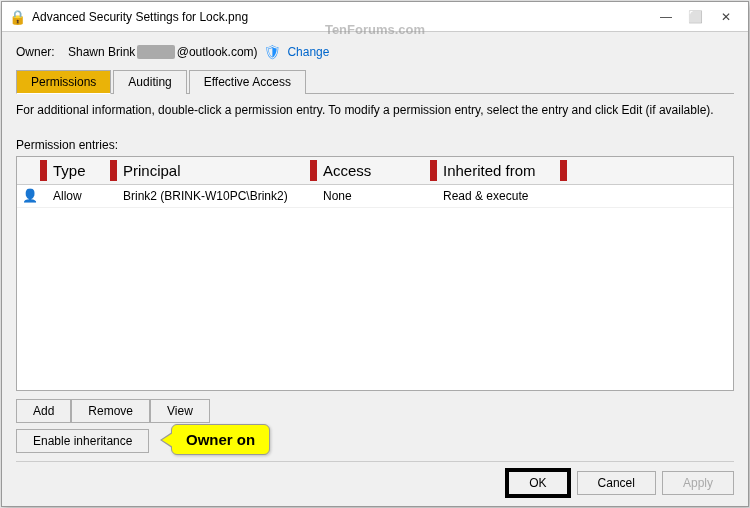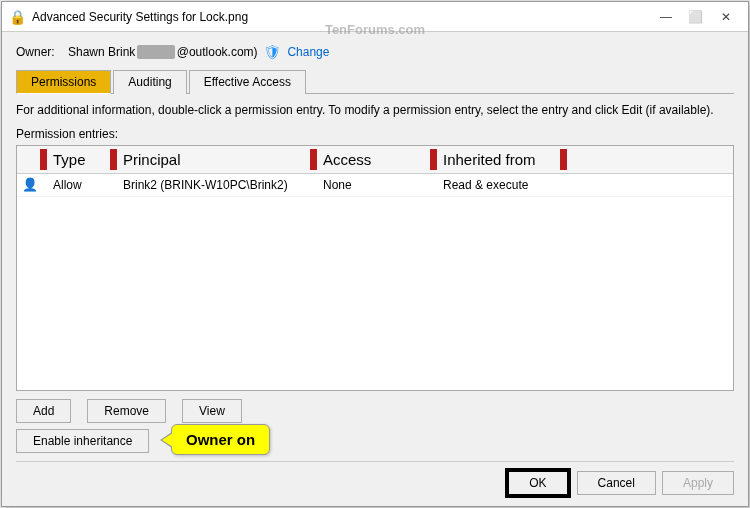--- a/index.html
+++ b/index.html
@@ -126,21 +126,21 @@
       color: #000;
     }
     .tab.active {
       background: #eab308;
       border-bottom: 1px solid #ffffff;
       z-index: 1;
     }
     .description {
       font-size: 12px;
       color: #000;
-      margin-bottom: 8px;
+      margin-bottom: 19px;
       line-height: 1.4;
     }
     .entries-label {
       font-size: 12px;
       margin-bottom: 4px;
       color: #000;
     }
     .table-container {
       flex: 1;
       border: 1px solid #aaa;
@@ -184,21 +184,21 @@
       width: 14px;
       height: 14px;
       display: flex;
       align-items: center;
       justify-content: center;
       font-size: 13px;
     }
     .bottom-buttons {
       display: flex;
       align-items: center;
-      gap: 16px;
+      gap: 0;
       margin-top: 8px;
       flex-wrap: wrap;
       position: relative;
     }
     .btn {
       padding: 4px 16px;
       border: 1px solid #adadad;
       background: #f0f0f0;
       cursor: pointer;
       font-size: 12px;

